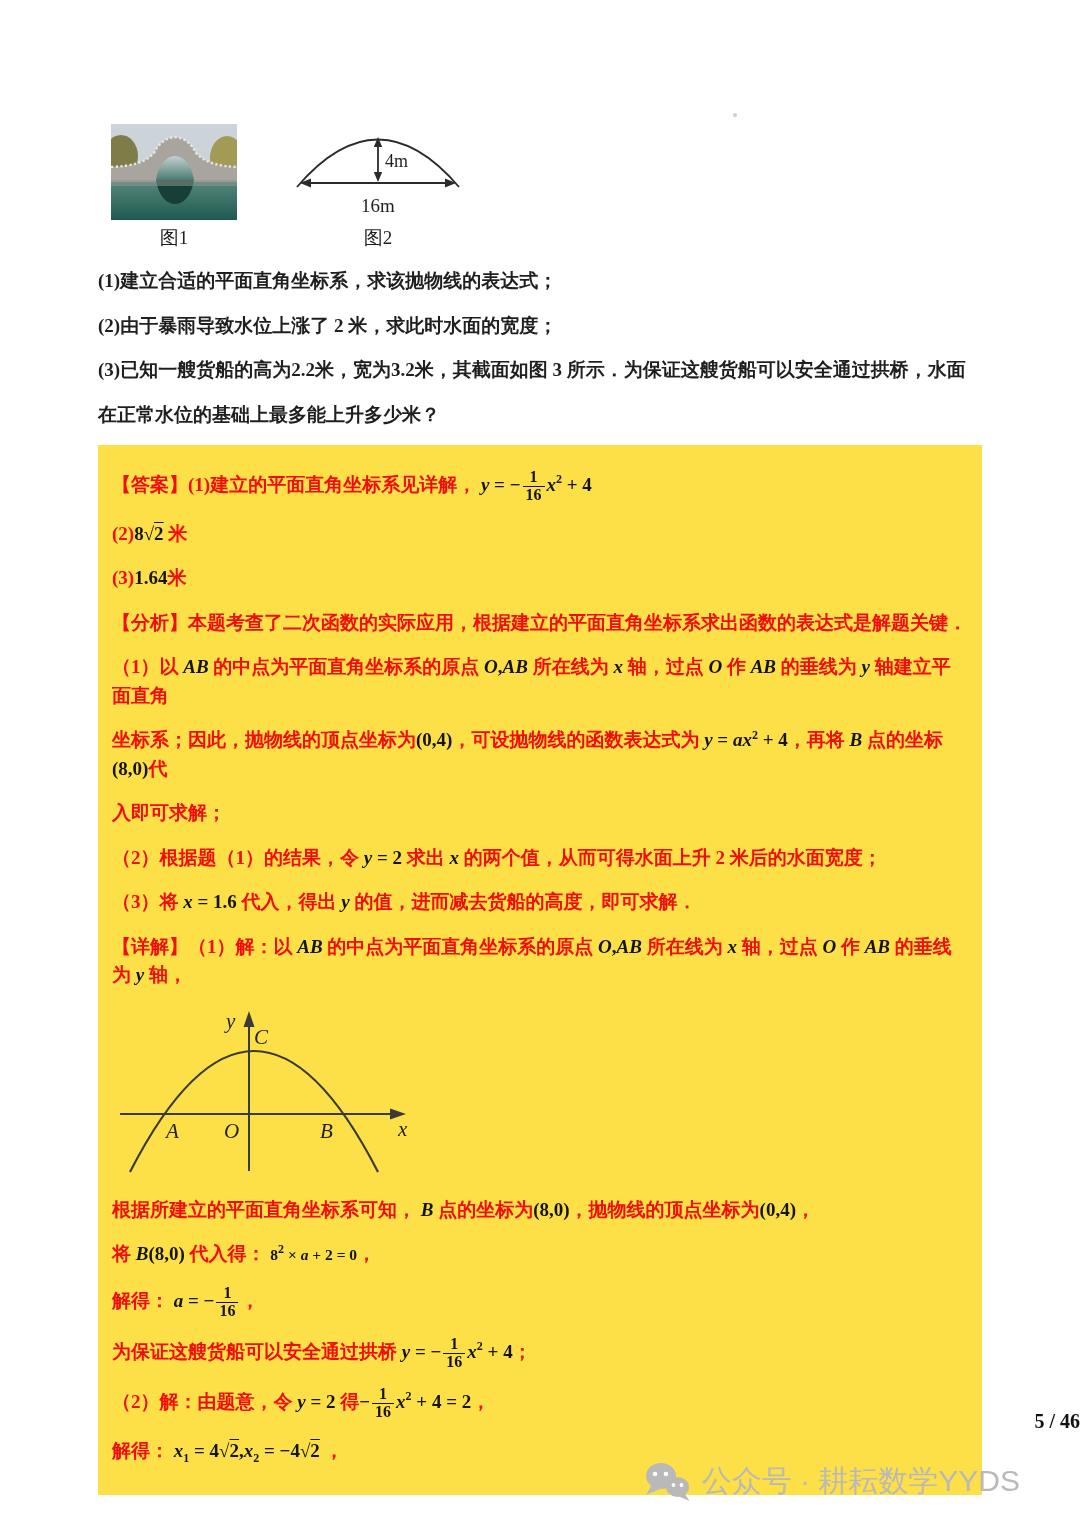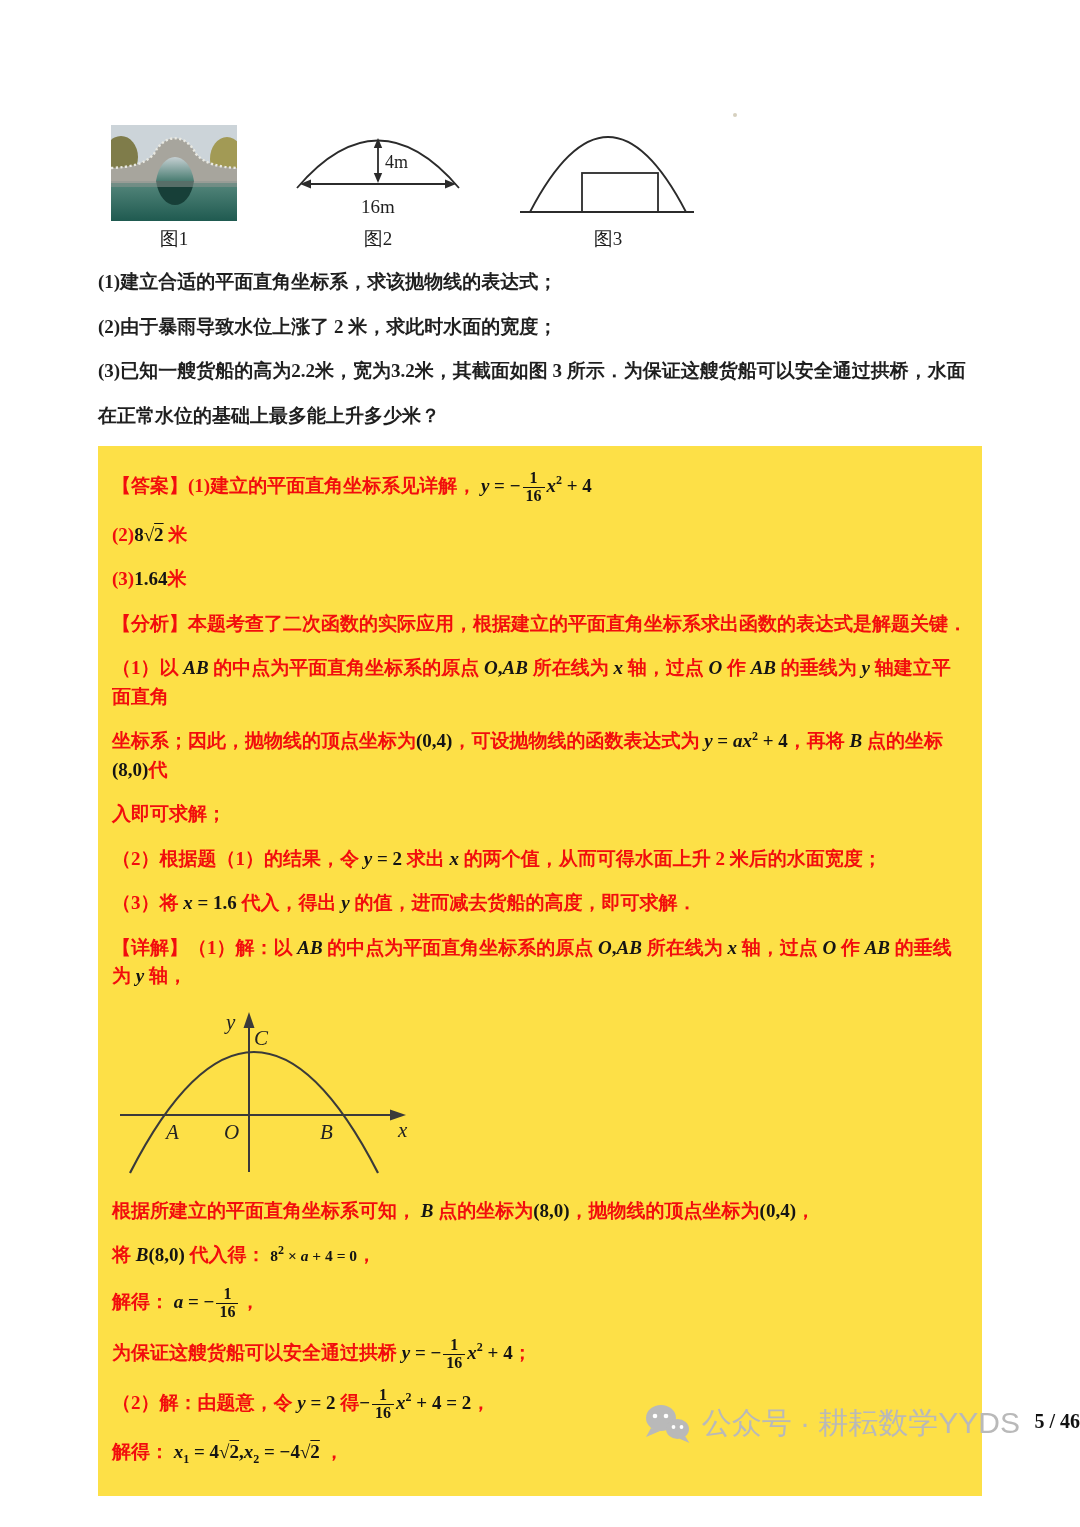--- a/index.html
+++ b/index.html
@@ -30,21 +30,21 @@
   .sqrt{color:#141414;}
   .sqrt .rad{text-decoration:overline;}
 
   
   .panel{background:#fde047;margin-top:10px;padding:8px 14px 12px 14px;}
   .coord-fig{margin:4px 0 6px 2px;}
 
   
   .page-number{position:absolute;top:1410px;left:0;width:100%;text-align:right;
                font-size:20px;font-weight:bold;color:#111;}
-  .footer{position:absolute;top:1403px;right:60px;display:flex;align-items:center;gap:12px;
+  .footer{position:absolute;top:1461px;right:60px;display:flex;align-items:center;gap:12px;
           color:#b9b9b9;font-size:30px;font-family:"Liberation Sans","DejaVu Sans",sans-serif;}
   .tiny-dot{position:absolute;left:733px;top:113px;width:4px;height:4px;border-radius:50%;
             background:#d6d0bf;}
 </style>
 </head>
 <body>
 
 <div class="page">
   <div class="tiny-dot"></div>
 
@@ -85,28 +85,20 @@
           <polygon points="162,57 151,52.5 151,61.5" fill="#2b2b2b"></polygon>
           <line x1="84" y1="17" x2="84" y2="54" stroke="#2b2b2b" stroke-width="1.8"></line>
           <polygon points="84,11 79.8,21 88.2,21" fill="#2b2b2b"></polygon>
           <polygon points="84,56 79.8,46 88.2,46" fill="#2b2b2b"></polygon>
           <text x="91" y="41" font-size="18" fill="#1f1f1f">4m</text>
           <text x="84" y="86" font-size="19" fill="#1f1f1f" text-anchor="middle">16m</text>
         </svg>
         <div class="caption">图2</div>
       </div>
 
-      <div class="figbox fig3">
-        <svg width="180" height="97" viewBox="0 0 180 97">
-          <line x1="2" y1="88" x2="176" y2="88" stroke="#2b2b2b" stroke-width="1.8"></line>
-          <path d="M12,88 Q90,-62 168,88" fill="none" stroke="#2b2b2b" stroke-width="1.8"></path>
-          <rect x="64" y="49" width="76" height="39" fill="none" stroke="#2b2b2b" stroke-width="1.8"></rect>
-        </svg>
-        <div class="caption">图3</div>
-      </div>
     </div>
 
     <div id="problem-block">
         <div class="line"><span class="black">(1)建立合适的平面直角坐标系，求该抛物线的表达式；</span></div>
         <div class="line"><span class="black">(2)由于暴雨导致水位上涨了 2 米，求此时水面的宽度；</span></div>
         <div class="line"><span class="black">(3)已知一艘货船的高为2.2米，宽为3.2米，其截面如图 3 所示．为保证这艘货船可以安全通过拱桥，水面</span></div>
         <div class="line"><span class="black">在正常水位的基础上最多能上升多少米？</span></div>
       </div>
 
     <div class="panel">
@@ -137,21 +129,21 @@
           <text x="140" y="38" font-size="21" font-style="italic" fill="#222">C</text>
           <text x="52" y="132" font-size="21" font-style="italic" fill="#222">A</text>
           <text x="110" y="132" font-size="21" font-style="italic" fill="#222">O</text>
           <text x="206" y="132" font-size="21" font-style="italic" fill="#222">B</text>
           <text x="284" y="130" font-size="21" font-style="italic" fill="#222">x</text>
         </svg>
       </div>
 
       <div id="panel-bottom">
           <div class="line"><span class="red">根据所建立的平面直角坐标系可知， </span><span class="mi">B</span><span class="red"> 点的坐标为</span><span class="mn">(8,0)</span><span class="red">，抛物线的顶点坐标为</span><span class="mn">(0,4)</span><span class="red">，</span></div>
-          <div class="line"><span class="red">将 </span><span class="mi">B</span><span class="mn">(8,0)</span><span class="red"> 代入得：  </span><span class="mn sm">8</span><sup class="mn sm">2</sup><span class="mn sm"> × </span><span class="mi sm">a</span><span class="mn sm"> + 4 = 0</span><span class="red">，</span></div>
+          <div class="line"><span class="red">将 </span><span class="mi">B</span><span class="mn">(8,0)</span><span class="red"> 代入得：  </span><span class="mn sm">8</span><sup class="mn sm">2</sup><span class="mn sm"> × </span><span class="mi sm">a</span><span class="mn sm"> + 2 = 0</span><span class="red">，</span></div>
           <div class="line"><span class="red">解得：  </span><span class="mi">a</span><span class="mn"> = −</span><span class="frac">
               <span class="fn">1</span>
               <span class="fd">16</span>
             </span><span class="red">，</span></div>
           <div class="line"><span class="red">为保证这艘货船可以安全通过拱桥 </span><span class="mi">y</span><span class="mn"> = −</span><span class="frac">
               <span class="fn">1</span>
               <span class="fd">16</span>
             </span><span class="mi">x</span><sup class="mn">2</sup><span class="mn"> + 4</span><span class="red">；</span></div>
           <div class="line"><span class="red">（2）解：由题意，令 </span><span class="mi">y</span><span class="mn"> = 2 </span><span class="red">得</span><span class="mn">−</span><span class="frac">
               <span class="fn">1</span>

